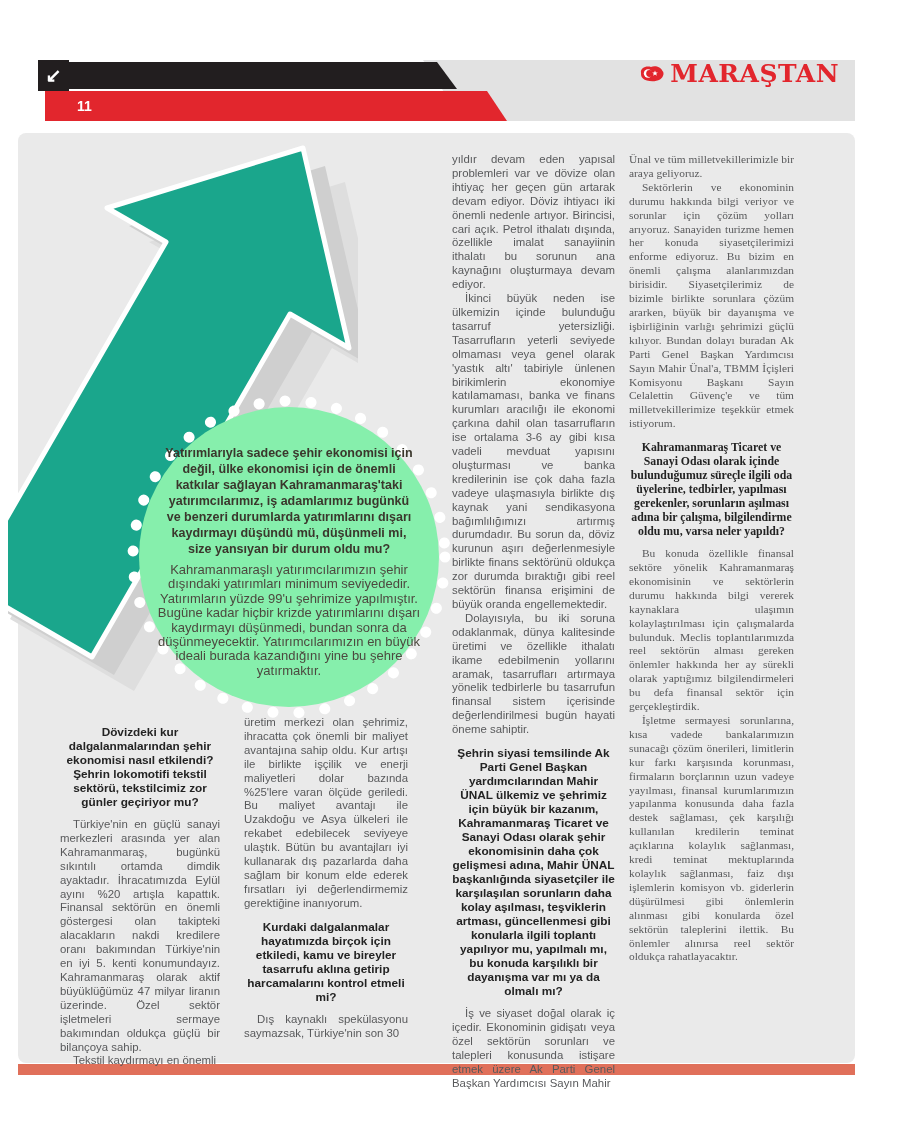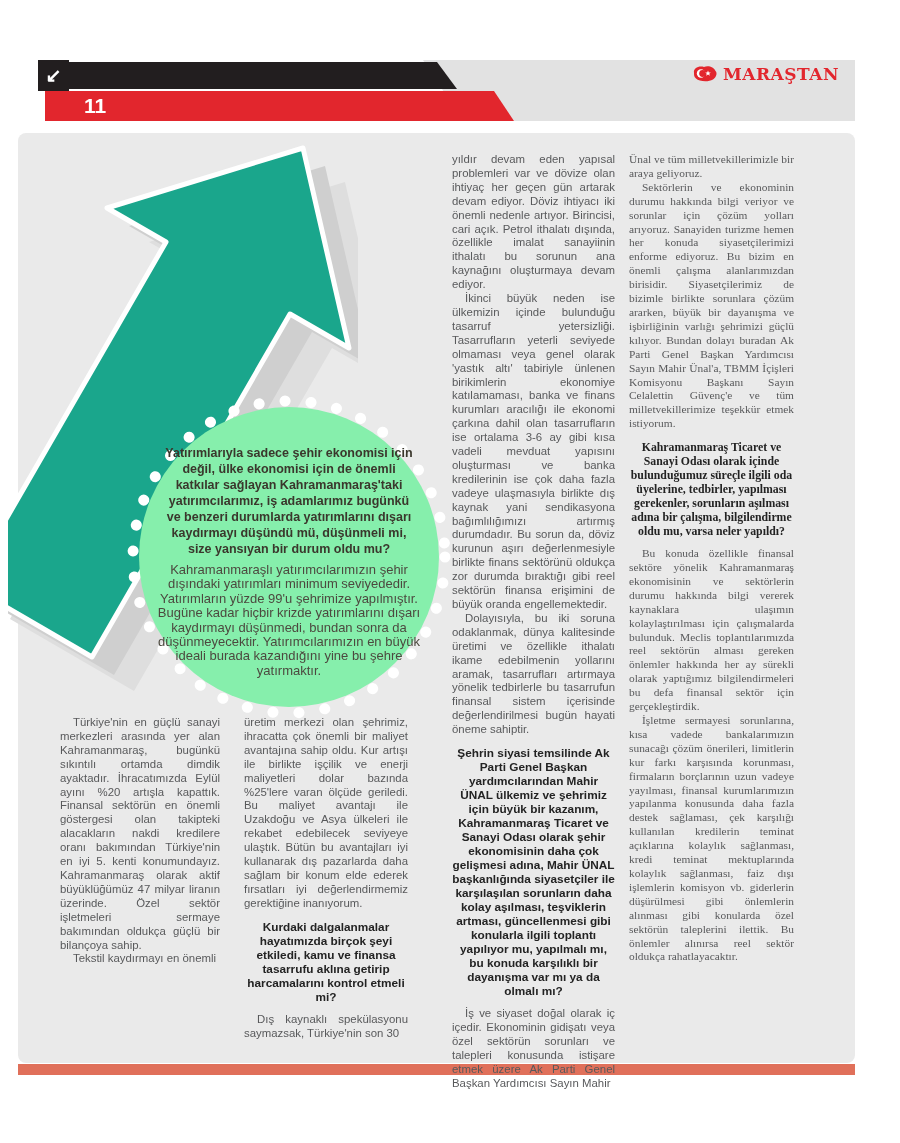--- a/index.html
+++ b/index.html
@@ -5,29 +5,29 @@
   html,body{margin:0;padding:0;}
   body{
     width:900px;height:1143px;position:relative;background:#ffffff;
     font-family:"Liberation Sans", sans-serif;overflow:hidden;
   }
   
   .hdr-black{position:absolute;left:55px;top:62px;width:402px;height:27px;background:#221e1f;
     clip-path:polygon(0 0, calc(100% - 20px) 0, 100% 100%, 0 100%);z-index:6;}
   .hdr-red{position:absolute;left:45px;top:91px;width:462px;height:30px;background:#e2262d;
     clip-path:polygon(0 0, calc(100% - 20px) 0, 100% 100%, 0 100%);z-index:6;
-    color:#fff;font-weight:bold;font-size:21px;line-height:30px;padding-left:7px;}
+    color:#fff;font-weight:bold;font-size:14px;line-height:30px;padding-left:0;}
   .hdr-red span{margin-left:32px;display:inline-block;}
   .hdr-box{position:absolute;left:38px;top:60px;width:31px;height:31px;background:#221e1f;z-index:7;
     color:#fff;display:flex;align-items:center;justify-content:center;font-size:19px;font-weight:bold;}
   .hdr-gray{position:absolute;left:423px;top:60px;width:432px;height:61px;background:#e2e2e2;
     clip-path:polygon(0 0, 100% 0, 100% 100%, 40px 100%);z-index:5;text-align:right;}
   .issue{display:block;margin:8px 18px 0 0;font-size:13px;color:#6a6b6d;letter-spacing:.5px;}
   .logo-row{display:flex;align-items:center;justify-content:flex-end;margin:1px 16px 0 0;}
-  .logo-name{font-family:"DejaVu Serif", serif;font-weight:bold;font-size:17px;color:#e2262d;
+  .logo-name{font-family:"DejaVu Serif", serif;font-weight:bold;font-size:25px;color:#e2262d;
     letter-spacing:.5px;line-height:26px;margin-left:5px;}
   
   .panel{position:absolute;left:18px;top:133px;width:837px;height:930px;background:#eaeaea;
     border-radius:8px;z-index:0;}
   .footer-bar{position:absolute;left:18px;top:1064px;width:837px;height:11px;background:#e0705a;z-index:1;}
   
   .arrow-wrap{position:absolute;left:8px;top:136px;width:350px;height:578px;overflow:hidden;z-index:1;}
   
   .ring{position:absolute;left:121px;top:389px;z-index:2;}
   .callout{position:absolute;left:139px;top:407px;width:300px;height:300px;border-radius:50%;
@@ -79,27 +79,28 @@
 
 <svg class="ring" width="336" height="336" viewBox="0 0 336 336" aria-hidden="true">
   <circle cx="168" cy="168" r="156" fill="none" stroke="#ffffff" stroke-width="11" stroke-dasharray="0.1 26" stroke-linecap="round"></circle>
 </svg>
 <div class="callout">
   <div class="c-q">Yatırımlarıyla sadece şehir ekonomisi için değil, ülke ekonomisi için de önemli katkılar sağlayan Kahramanmaraş'taki yatırımcılarımız, iş adamlarımız bugünkü ve benzeri durumlarda yatırımlarını dışarı kaydırmayı düşündü mü, düşünmeli mi, size yansıyan bir durum oldu mu?</div>
   <div class="c-a">Kahramanmaraşlı yatırımcılarımızın şehir dışındaki yatırımları minimum seviyededir. Yatırımların yüzde 99'u şehrimize yapılmıştır. Bugüne kadar hiçbir krizde yatırımlarını dışarı kaydırmayı düşünmedi, bundan sonra da düşünmeyecektir. Yatırımcılarımızın en büyük ideali burada kazandığını yine bu şehre yatırmaktır.</div>
 </div>
 
 <div class="col" id="col1">
+  <p class="q">Dövizdeki kur dalgalanmalarından şehir ekonomisi nasıl etkilendi? Şehrin lokomotifi tekstil sektörü, tekstilcimiz zor günler geçiriyor mu?</p>
   <p class="p ind">Türkiye'nin en güçlü sanayi merkezleri arasında yer alan Kahramanmaraş, bugünkü sıkıntılı ortamda dimdik ayaktadır. İhracatımızda Eylül ayını %20 artışla kapattık. Finansal sektörün en önemli göstergesi olan takipteki alacakların nakdi kredilere oranı bakımından Türkiye'nin en iyi 5. kenti konumundayız. Kahramanmaraş olarak aktif büyüklüğümüz 47 milyar liranın üzerinde. Özel sektör işletmeleri sermaye bakımından oldukça güçlü bir bilançoya sahip.</p>
   <p class="p ind">Tekstil kaydırmayı en önemli</p>
 </div>
 
 <div class="col" id="col2">
   <p class="p">üretim merkezi olan şehrimiz, ihracatta çok önemli bir maliyet avantajına sahip oldu. Kur artışı ile birlikte işçilik ve enerji maliyetleri dolar bazında %25'lere varan ölçüde geriledi. Bu maliyet avantajı ile Uzakdoğu ve Asya ülkeleri ile rekabet edebilecek seviyeye ulaştık. Bütün bu avantajları iyi kullanarak dış pazarlarda daha sağlam bir konum elde ederek fırsatları iyi değerlendirmemiz gerektiğine inanıyorum.</p>
-  <p class="q">Kurdaki dalgalanmalar hayatımızda birçok şeyi etkiledi, kamu ve finansa tasarrufu aklına getirip harcamalarını kontrol etmeli mi?</p>
+  <p class="q">Kurdaki dalgalanmalar hayatımızda birçok için etkiledi, kamu ve bireyler tasarrufu aklına getirip harcamalarını kontrol etmeli mi?</p>
   <p class="p ind">Dış kaynaklı spekülasyonu saymazsak, Türkiye'nin son 30</p>
 </div>
 
 <div class="col" id="col3">
   <p class="p">yıldır devam eden yapısal problemleri var ve dövize olan ihtiyaç her geçen gün artarak devam ediyor. Döviz ihtiyacı iki önemli nedenle artıyor. Birincisi, cari açık. Petrol ithalatı dışında, özellikle imalat sanayiinin ithalatı bu sorunun ana kaynağını oluşturmaya devam ediyor.</p>
   <p class="p ind">İkinci büyük neden ise ülkemizin içinde bulunduğu tasarruf yetersizliği. Tasarrufların yeterli seviyede olmaması veya genel olarak 'yastık altı' tabiriyle ünlenen birikimlerin ekonomiye katılamaması, banka ve finans kurumları aracılığı ile ekonomi çarkına dahil olan tasarrufların ise ortalama 3-6 ay gibi kısa vadeli mevduat yapısını oluşturması ve banka kredilerinin ise çok daha fazla vadeye ulaşmasıyla birlikte dış kaynak yani sendikasyona bağımlılığımızı artırmış durumdadır. Bu sorun da, döviz kurunun aşırı değerlenmesiyle birlikte finans sektörünü oldukça zor durumda bıraktığı gibi reel sektörün finansa erişimini de büyük oranda engellemektedir.</p>
   <p class="p ind">Dolayısıyla, bu iki soruna odaklanmak, dünya kalitesinde üretimi ve özellikle ithalatı ikame edebilmenin yollarını aramak, tasarrufları artırmaya yönelik tedbirlerle bu tasarrufun finansal sistem içerisinde değerlendirilmesi bugün hayati öneme sahiptir.</p>
   <p class="q">Şehrin siyasi temsilinde Ak Parti Genel Başkan yardımcılarından Mahir ÜNAL ülkemiz ve şehrimiz için büyük bir kazanım, Kahramanmaraş Ticaret ve Sanayi Odası olarak şehir ekonomisinin daha çok gelişmesi adına, Mahir ÜNAL başkanlığında siyasetçiler ile karşılaşılan sorunların daha kolay aşılması, teşviklerin artması, güncellenmesi gibi konularla ilgili toplantı yapılıyor mu, yapılmalı mı, bu konuda karşılıklı bir dayanışma var mı ya da olmalı mı?</p>
   <p class="p ind">İş ve siyaset doğal olarak iç içedir. Ekonominin gidişatı veya özel sektörün sorunları ve talepleri konusunda istişare etmek üzere Ak Parti Genel Başkan Yardımcısı Sayın Mahir</p>
 </div>

